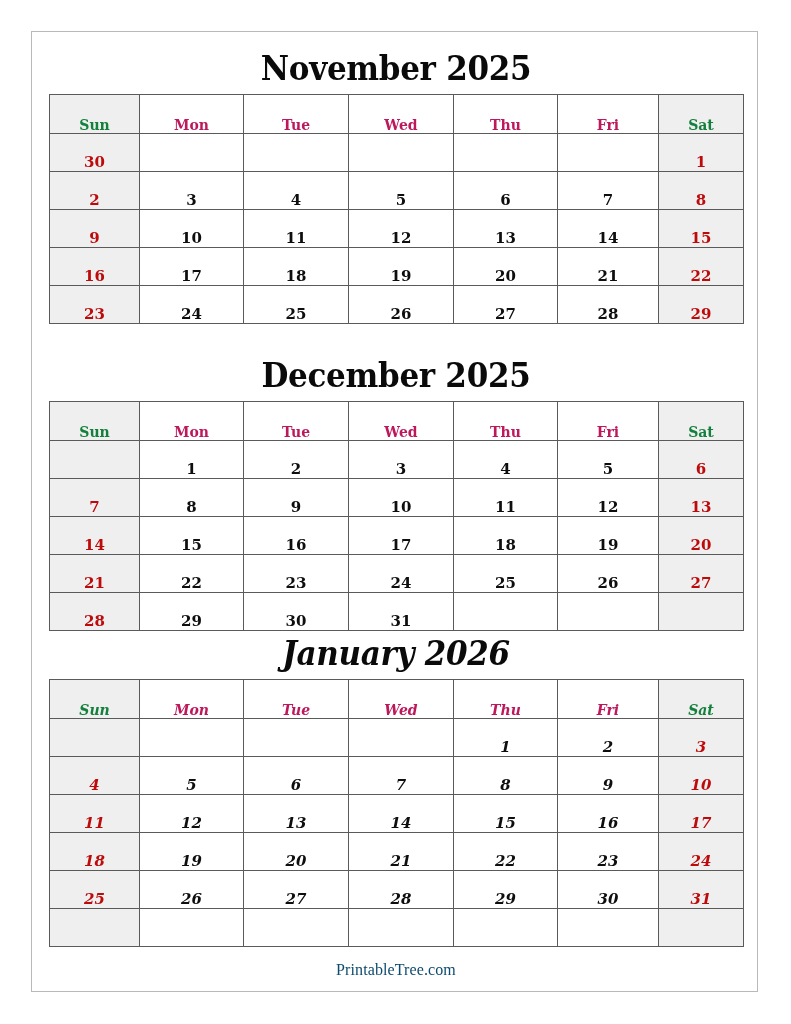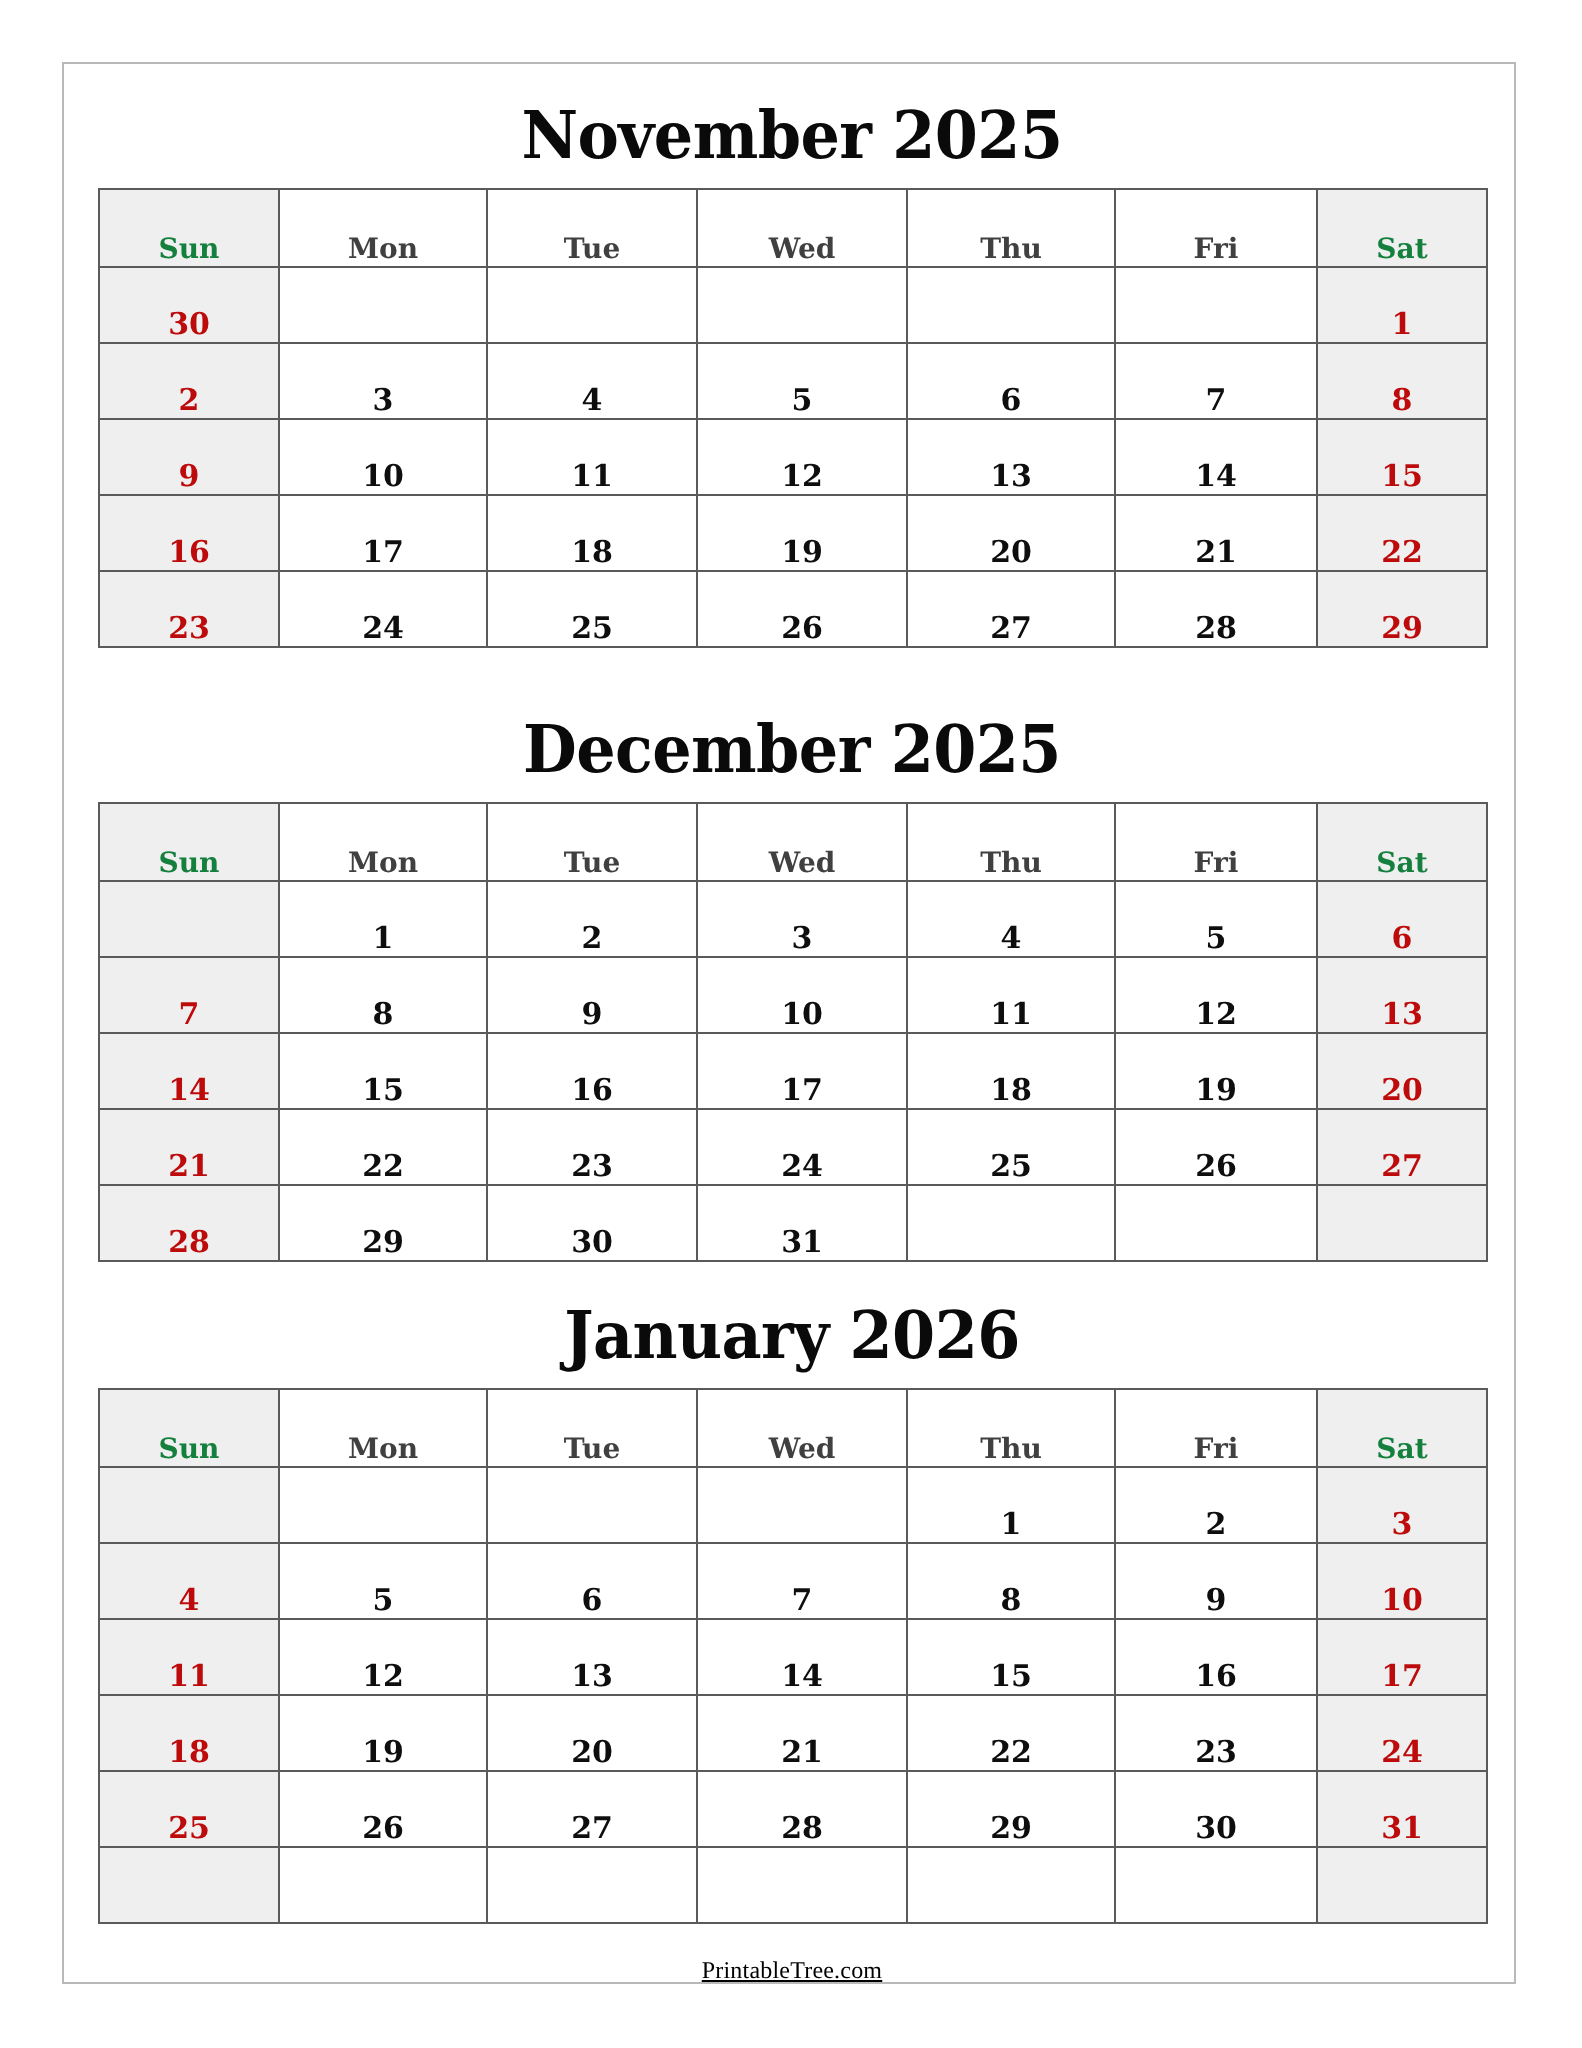--- a/index.html
+++ b/index.html
@@ -34,21 +34,21 @@
     width: 694px;
     height: 961px;
   }
 
   
   .month-block {
     width: 694px;
   }
   .month-block.m0 { margin-top: 19px; }
   .month-block.m1 { margin-top: 34px; }
-  .month-block.m2 { margin-top: 20px; }
+  .month-block.m2 { margin-top: 5px; font-style: italic; }
 
   .month-title {
     text-align: center;
     font-family: "DejaVu Serif", "Liberation Serif", serif;
     font-weight: bold;
     font-size: 31px;
     line-height: 38px;
     letter-spacing: -0.3px;
     color: #0a0a0a;
     padding-bottom: 5px;
@@ -80,21 +80,21 @@
   col.c-wed { width: 105px; }
   col.c-thu { width: 104px; }
   col.c-fri { width: 101px; }
   col.c-sat { width: 85px; }
 
   thead th {
     height: 39px;
     font-family: "DejaVu Serif", "Liberation Serif", serif;
     font-weight: bold;
     font-size: 14px;
-    color: #404040;
+    color: #be185d;
     padding-bottom: 8px;
     vertical-align: bottom;
   }
   thead th.wk-end {
     color: #15803d;
     background: #efefef;
   }
 
   tbody td {
     height: 38px;
@@ -112,23 +112,22 @@
 
   
   .footer {
     text-align: center;
     margin-top: 14px;
     height: 24px;
   }
   .footer a,
   .footer .site-link {
     font-family: "Liberation Serif", "DejaVu Serif", serif;
-    font-size: 12px;
-    color: #000000;
-    text-decoration: underline;
+    font-size: 16px;
+    color: #0c4a6e;
     letter-spacing: 0.1px;
   }
 </style>
 </head>
 <body>
 
 <div class="page-frame">
   <div class="page-inner">
 
     <div class="month-block m0">

